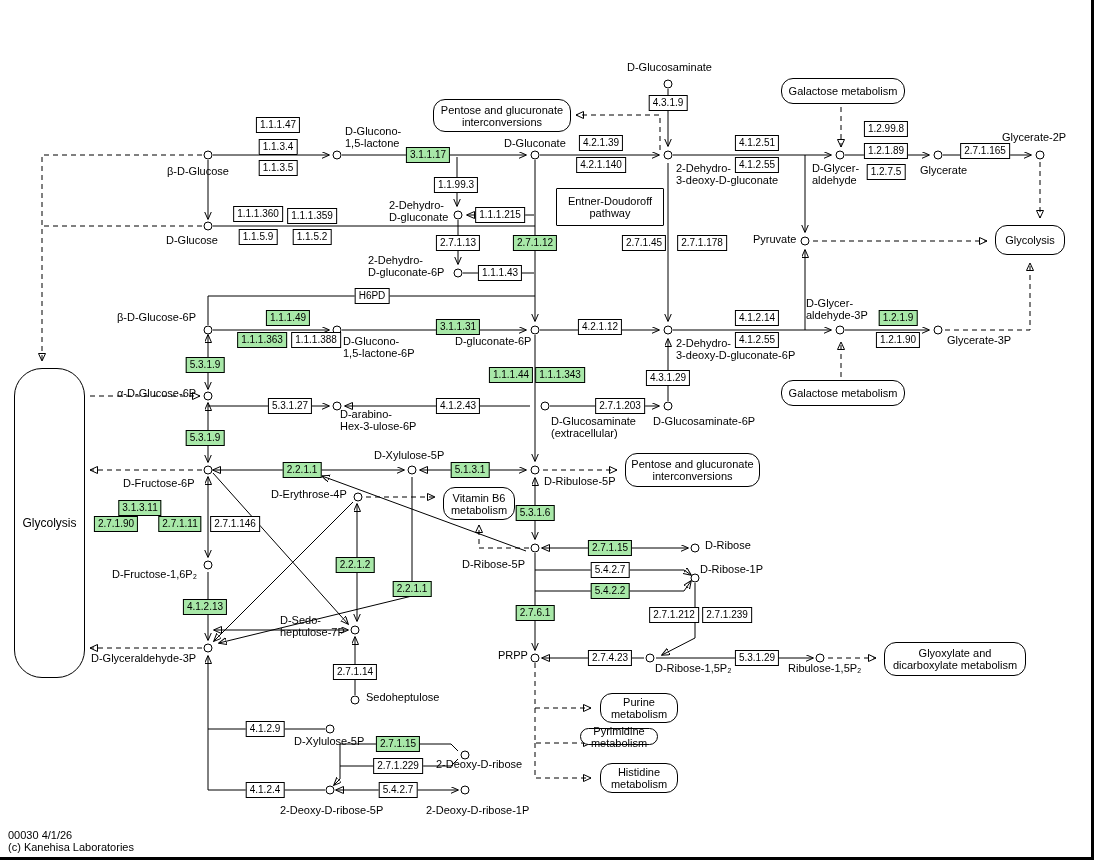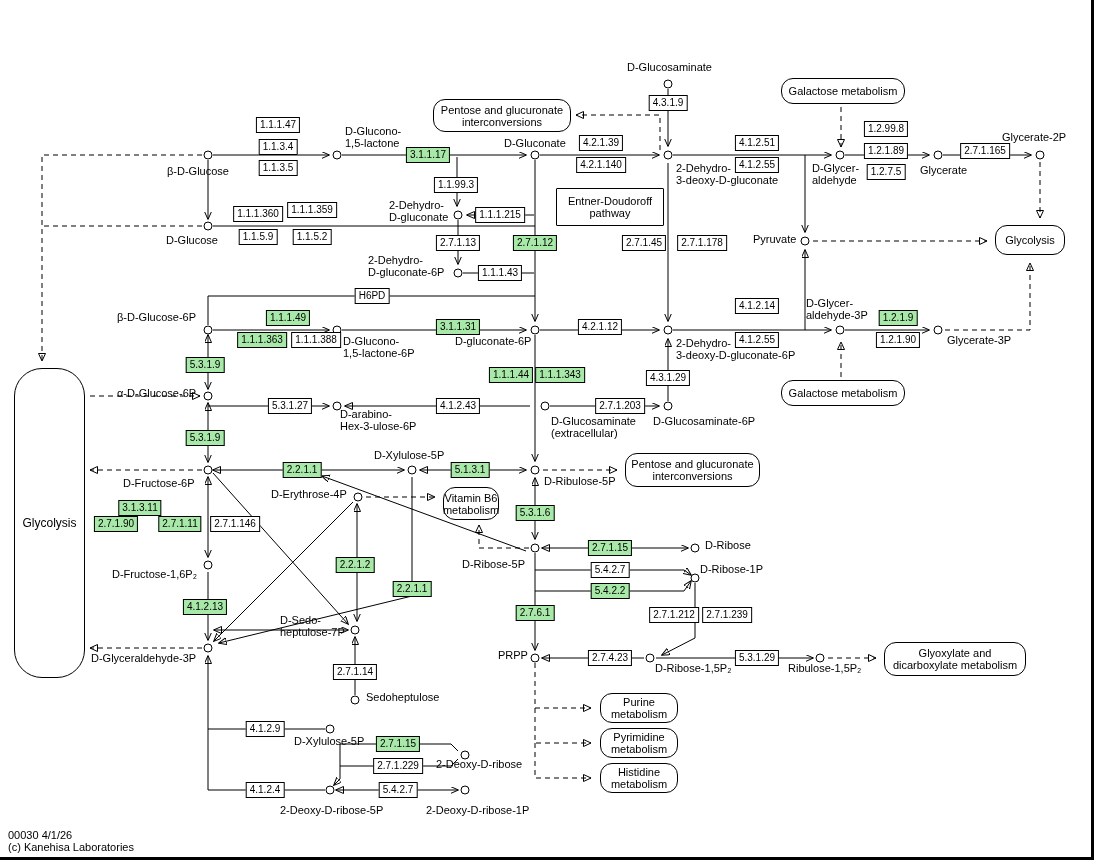--- a/index.html
+++ b/index.html
@@ -240,64 +240,64 @@
   <div id="pathway-layer">
       <div class="plink" style="left: 433px; top: 99px; width: 138px; height: 33px;">Pentose and glucuronate
 interconversions</div>
       <div class="plink" style="left: 781px; top: 78px; width: 124px; height: 26px;">Galactose metabolism</div>
       <div class="plink rect" style="left: 556px; top: 188px; width: 108px; height: 38px;">Entner-Doudoroff
 pathway</div>
       <div class="plink" style="left: 995px; top: 225px; width: 70px; height: 30px;">Glycolysis</div>
       <div class="plink" style="left: 781px; top: 380px; width: 124px; height: 26px;">Galactose metabolism</div>
       <div class="plink" style="left: 625px; top: 453px; width: 135px; height: 34px;">Pentose and glucuronate
 interconversions</div>
-      <div class="plink" style="left: 443px; top: 487px; width: 56px; height: 33px;">Vitamin B6
+      <div class="plink" style="left: 443px; top: 487px; width: 72px; height: 33px;">Vitamin B6
 metabolism</div>
       <div class="plink big" style="left: 14px; top: 368px; width: 71px; height: 310px;">Glycolysis</div>
       <div class="plink" style="left: 884px; top: 642px; width: 142px; height: 34px;">Glyoxylate and
 dicarboxylate metabolism</div>
       <div class="plink" style="left: 600px; top: 693px; width: 78px; height: 30px;">Purine
 metabolism</div>
-      <div class="plink" style="left: 600px; top: 728px; width: 78px; height: 30px;">Pyrimidine
+      <div class="plink" style="left: 580px; top: 728px; width: 78px; height: 17px;">Pyrimidine
 metabolism</div>
       <div class="plink" style="left: 600px; top: 763px; width: 78px; height: 30px;">Histidine
 metabolism</div>
     </div>
   <div id="enzyme-layer">
       <div class="enzyme" style="left: 278px; top: 125px;">1.1.1.47</div>
       <div class="enzyme" style="left: 278px; top: 147px;">1.1.3.4</div>
       <div class="enzyme" style="left: 278px; top: 168px;">1.1.3.5</div>
       <div class="enzyme hl" style="left: 428px; top: 155px;">3.1.1.17</div>
       <div class="enzyme" style="left: 601px; top: 143px;">4.2.1.39</div>
       <div class="enzyme" style="left: 601px; top: 165px;">4.2.1.140</div>
       <div class="enzyme" style="left: 668px; top: 103px;">4.3.1.9</div>
       <div class="enzyme" style="left: 757px; top: 143px;">4.1.2.51</div>
       <div class="enzyme" style="left: 757px; top: 165px;">4.1.2.55</div>
       <div class="enzyme" style="left: 886px; top: 129px;">1.2.99.8</div>
       <div class="enzyme" style="left: 886px; top: 151px;">1.2.1.89</div>
       <div class="enzyme" style="left: 886px; top: 172px;">1.2.7.5</div>
       <div class="enzyme" style="left: 985px; top: 151px;">2.7.1.165</div>
       <div class="enzyme" style="left: 258px; top: 214px;">1.1.1.360</div>
-      <div class="enzyme" style="left: 312px; top: 210px;">1.1.1.359</div>
+      <div class="enzyme" style="left: 312px; top: 216px;">1.1.1.359</div>
       <div class="enzyme" style="left: 258px; top: 237px;">1.1.5.9</div>
       <div class="enzyme" style="left: 312px; top: 237px;">1.1.5.2</div>
       <div class="enzyme" style="left: 456px; top: 185px;">1.1.99.3</div>
       <div class="enzyme" style="left: 500px; top: 215px;">1.1.1.215</div>
       <div class="enzyme" style="left: 458px; top: 243px;">2.7.1.13</div>
       <div class="enzyme hl" style="left: 535px; top: 243px;">2.7.1.12</div>
       <div class="enzyme" style="left: 644px; top: 243px;">2.7.1.45</div>
       <div class="enzyme" style="left: 702px; top: 243px;">2.7.1.178</div>
       <div class="enzyme" style="left: 500px; top: 273px;">1.1.1.43</div>
       <div class="enzyme" style="left: 372px; top: 296px;">H6PD</div>
       <div class="enzyme hl" style="left: 288px; top: 318px;">1.1.1.49</div>
       <div class="enzyme hl" style="left: 262px; top: 340px;">1.1.1.363</div>
       <div class="enzyme" style="left: 316px; top: 340px;">1.1.1.388</div>
       <div class="enzyme hl" style="left: 458px; top: 327px;">3.1.1.31</div>
       <div class="enzyme" style="left: 600px; top: 327px;">4.2.1.12</div>
-      <div class="enzyme" style="left: 757px; top: 306px;">4.1.2.14</div>
+      <div class="enzyme" style="left: 757px; top: 318px;">4.1.2.14</div>
       <div class="enzyme" style="left: 757px; top: 340px;">4.1.2.55</div>
       <div class="enzyme hl" style="left: 898px; top: 318px;">1.2.1.9</div>
       <div class="enzyme" style="left: 898px; top: 340px;">1.2.1.90</div>
       <div class="enzyme hl" style="left: 205px; top: 365px;">5.3.1.9</div>
       <div class="enzyme" style="left: 290px; top: 406px;">5.3.1.27</div>
       <div class="enzyme" style="left: 458px; top: 406px;">4.1.2.43</div>
       <div class="enzyme hl" style="left: 511px; top: 375px;">1.1.1.44</div>
       <div class="enzyme hl" style="left: 560px; top: 375px;">1.1.1.343</div>
       <div class="enzyme" style="left: 668px; top: 378px;">4.3.1.29</div>
       <div class="enzyme" style="left: 620px; top: 406px;">2.7.1.203</div>

